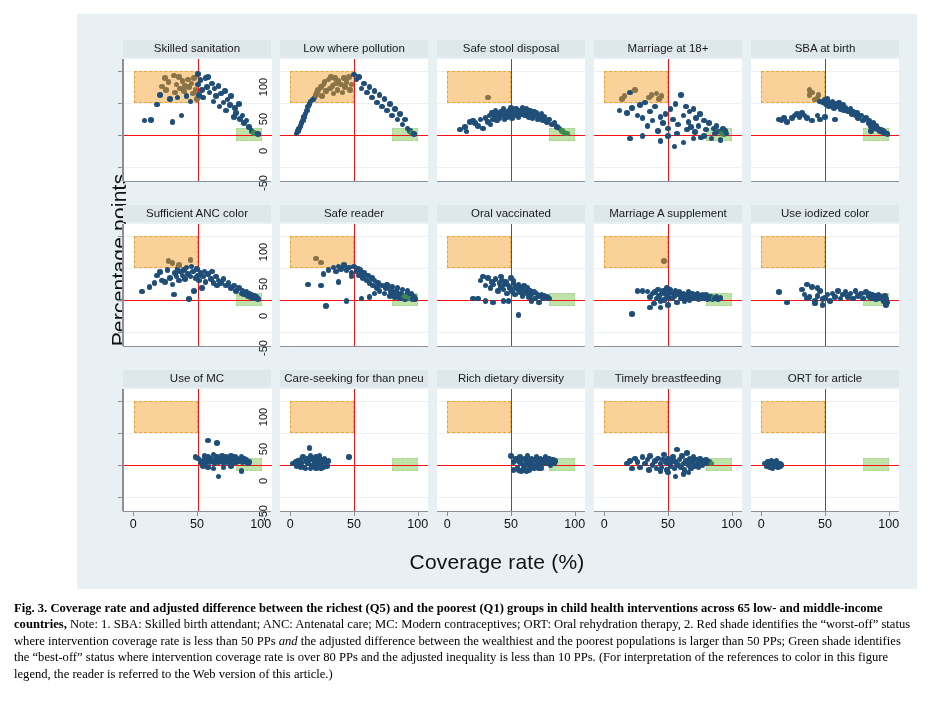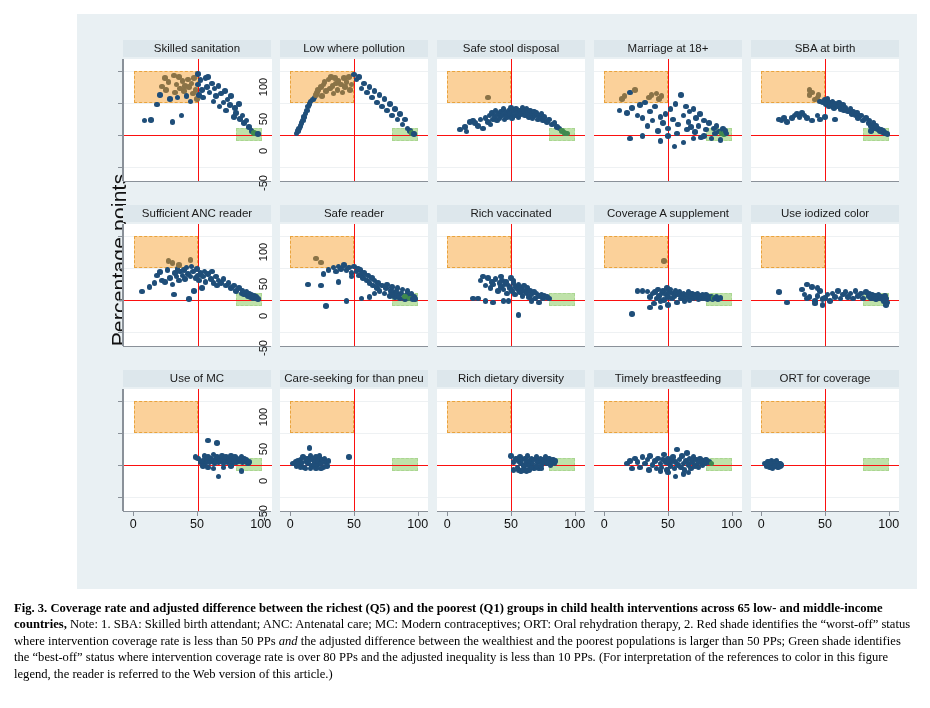--- a/index.html
+++ b/index.html
@@ -86,20 +86,21 @@
   }
   #caption b{font-weight:bold;}
   #caption i{font-style:italic;}
 </style>
 </head>
 <body>
 
 <div id="figure-wrap">
 
   <div id="ylabel">Percentage points</div>
+  <div id="xlabel">Coverage rate (%)</div>
 
   <div id="panels">
       <div class="prow" style="top: 0px; position: absolute; left: 0px; width: 785px;">
         <div class="panel" style="left: 0px;">
           <div class="ptitle">Skilled sanitation</div>
           <div class="plot">
             <div class="gridline" style="top: 11.5579px;"></div>
             <div class="gridline" style="top: 43.6632px;"></div>
             <div class="gridline" style="top: 75.7684px;"></div>
             <div class="gridline" style="top: 107.874px;"></div>
@@ -496,21 +497,21 @@
             <div class="dot b" style="width: 5.6px; height: 5.6px; left: 50.7862px; top: 53.7053px;"></div>
             <div class="dot b" style="width: 5.6px; height: 5.6px; left: 66.0966px; top: 57.5579px;"></div>
             <div class="dot b" style="width: 5.6px; height: 5.6px; left: 81.4069px; top: 57.5579px;"></div>
             <div class="dot b" style="width: 5.6px; height: 5.6px; left: 117.131px; top: 69.1158px;"></div>
           </div>
           <div class="xaxis-line"></div>
         </div>
       </div>
       <div class="prow" style="top: 165px; position: absolute; left: 0px; width: 785px;">
         <div class="panel" style="left: 0px;">
-          <div class="ptitle">Sufficient ANC reader</div>
+          <div class="ptitle">Sufficient ANC color</div>
           <div class="plot">
             <div class="gridline" style="top: 11.5579px;"></div>
             <div class="gridline" style="top: 43.6632px;"></div>
             <div class="gridline" style="top: 75.7684px;"></div>
             <div class="gridline" style="top: 107.874px;"></div>
             <div class="orange" style="left: 10.2069px; width: 63.7931px; top: 11.5579px; height: 32.1053px;"></div>
             <div class="green" style="left: 112.276px; width: 25.5172px; top: 69.3474px; height: 12.8421px;"></div>
             <div class="vline" style="left: 74px;"></div>
             <div class="hline" style="top: 75.7684px;"></div>
             <div class="dot b" style="width: 5.6px; height: 5.6px; left: 15.0621px; top: 64.6211px;"></div>
@@ -665,21 +666,21 @@
             <div class="dot b" style="width: 5.6px; height: 5.6px; left: 91.6138px; top: 66.5474px;"></div>
             <div class="dot b" style="width: 5.6px; height: 5.6px; left: 109.476px; top: 67.8316px;"></div>
             <div class="dot b" style="width: 5.6px; height: 5.6px; left: 115.855px; top: 69.1158px;"></div>
             <div class="dot g" style="width: 5.6px; height: 5.6px; left: 122.234px; top: 69.7579px;"></div>
             <div class="dot g" style="width: 5.6px; height: 5.6px; left: 127.338px; top: 71.6842px;"></div>
             <div class="dot b" style="width: 5.6px; height: 5.6px; left: 129.89px; top: 72.3263px;"></div>
           </div>
           <div class="xaxis-line"></div>
         </div>
         <div class="panel" style="left: 314px;">
-          <div class="ptitle">Rich vaccinated</div>
+          <div class="ptitle">Oral vaccinated</div>
           <div class="plot noleft">
             <div class="gridline" style="top: 11.5579px;"></div>
             <div class="gridline" style="top: 43.6632px;"></div>
             <div class="gridline" style="top: 75.7684px;"></div>
             <div class="gridline" style="top: 107.874px;"></div>
             <div class="orange" style="left: 10.2069px; width: 63.7931px; top: 11.5579px; height: 32.1053px;"></div>
             <div class="green" style="left: 112.276px; width: 25.5172px; top: 69.3474px; height: 12.8421px;"></div>
             <div class="vline" style="left: 74px;"></div>
             <div class="hline" style="top: 75.7684px;"></div>
             <div class="dot b" style="width: 5.6px; height: 5.6px; left: 32.9241px; top: 71.6842px;"></div>
@@ -734,21 +735,21 @@
             <div class="dot b" style="width: 5.6px; height: 5.6px; left: 38.0276px; top: 71.6842px;"></div>
             <div class="dot b" style="width: 5.6px; height: 5.6px; left: 68.6483px; top: 74.2526px;"></div>
             <div class="dot b" style="width: 5.6px; height: 5.6px; left: 91.6138px; top: 74.2526px;"></div>
             <div class="dot b" style="width: 5.6px; height: 5.6px; left: 99.269px; top: 75.5368px;"></div>
             <div class="dot b" style="width: 5.6px; height: 5.6px; left: 73.7517px; top: 53.7053px;"></div>
             <div class="dot b" style="width: 5.6px; height: 5.6px; left: 60.9931px; top: 49.8526px;"></div>
           </div>
           <div class="xaxis-line"></div>
         </div>
         <div class="panel" style="left: 471px;">
-          <div class="ptitle">Coverage A supplement</div>
+          <div class="ptitle">Marriage A supplement</div>
           <div class="plot noleft">
             <div class="gridline" style="top: 11.5579px;"></div>
             <div class="gridline" style="top: 43.6632px;"></div>
             <div class="gridline" style="top: 75.7684px;"></div>
             <div class="gridline" style="top: 107.874px;"></div>
             <div class="orange" style="left: 10.2069px; width: 63.7931px; top: 11.5579px; height: 32.1053px;"></div>
             <div class="green" style="left: 112.276px; width: 25.5172px; top: 69.3474px; height: 12.8421px;"></div>
             <div class="vline" style="left: 74px;"></div>
             <div class="hline" style="top: 75.7684px;"></div>
             <div class="dot b" style="width: 5.6px; height: 5.6px; left: 40.5793px; top: 63.9789px;"></div>
@@ -1154,21 +1155,21 @@
           </div>
           <div class="xaxis-line"></div>
           <div class="xtick" style="left: 10.2069px;"></div>
           <div class="xtlabel" style="left: 10.2069px;">0</div>
           <div class="xtick" style="left: 74px;"></div>
           <div class="xtlabel" style="left: 74px;">50</div>
           <div class="xtick" style="left: 137.793px;"></div>
           <div class="xtlabel" style="left: 137.793px;">100</div>
         </div>
         <div class="panel" style="left: 628px;">
-          <div class="ptitle">ORT for coverage</div>
+          <div class="ptitle">ORT for article</div>
           <div class="plot noleft">
             <div class="gridline" style="top: 11.5579px;"></div>
             <div class="gridline" style="top: 43.6632px;"></div>
             <div class="gridline" style="top: 75.7684px;"></div>
             <div class="gridline" style="top: 107.874px;"></div>
             <div class="orange" style="left: 10.2069px; width: 63.7931px; top: 11.5579px; height: 32.1053px;"></div>
             <div class="green" style="left: 112.276px; width: 25.5172px; top: 69.3474px; height: 12.8421px;"></div>
             <div class="vline" style="left: 74px;"></div>
             <div class="hline" style="top: 75.7684px;"></div>
             <div class="dot b" style="width: 5.6px; height: 5.6px; left: 11.2345px; top: 71.6842px;"></div>

